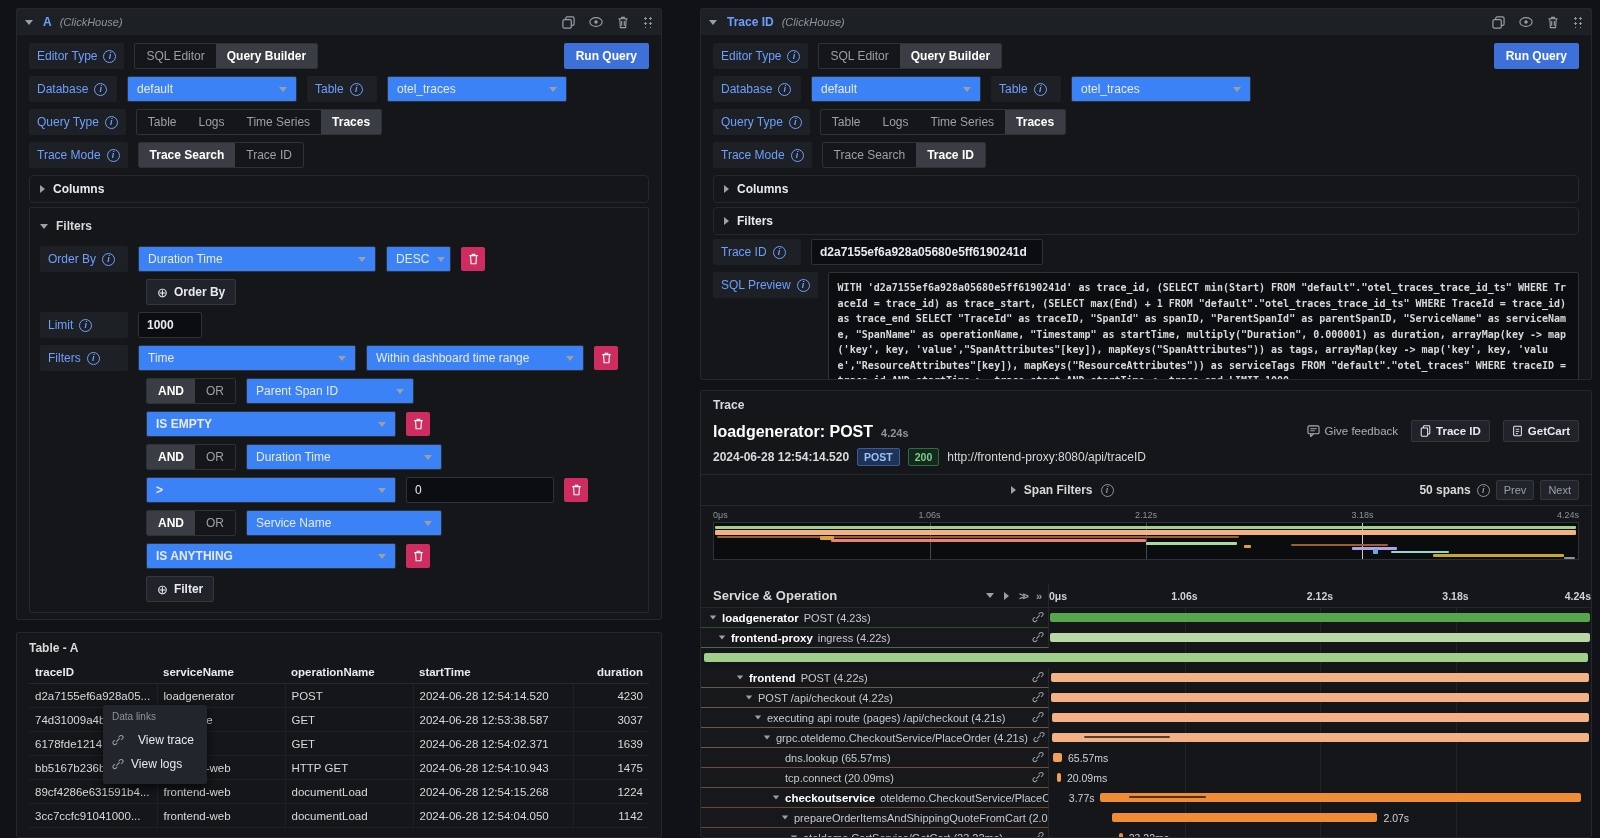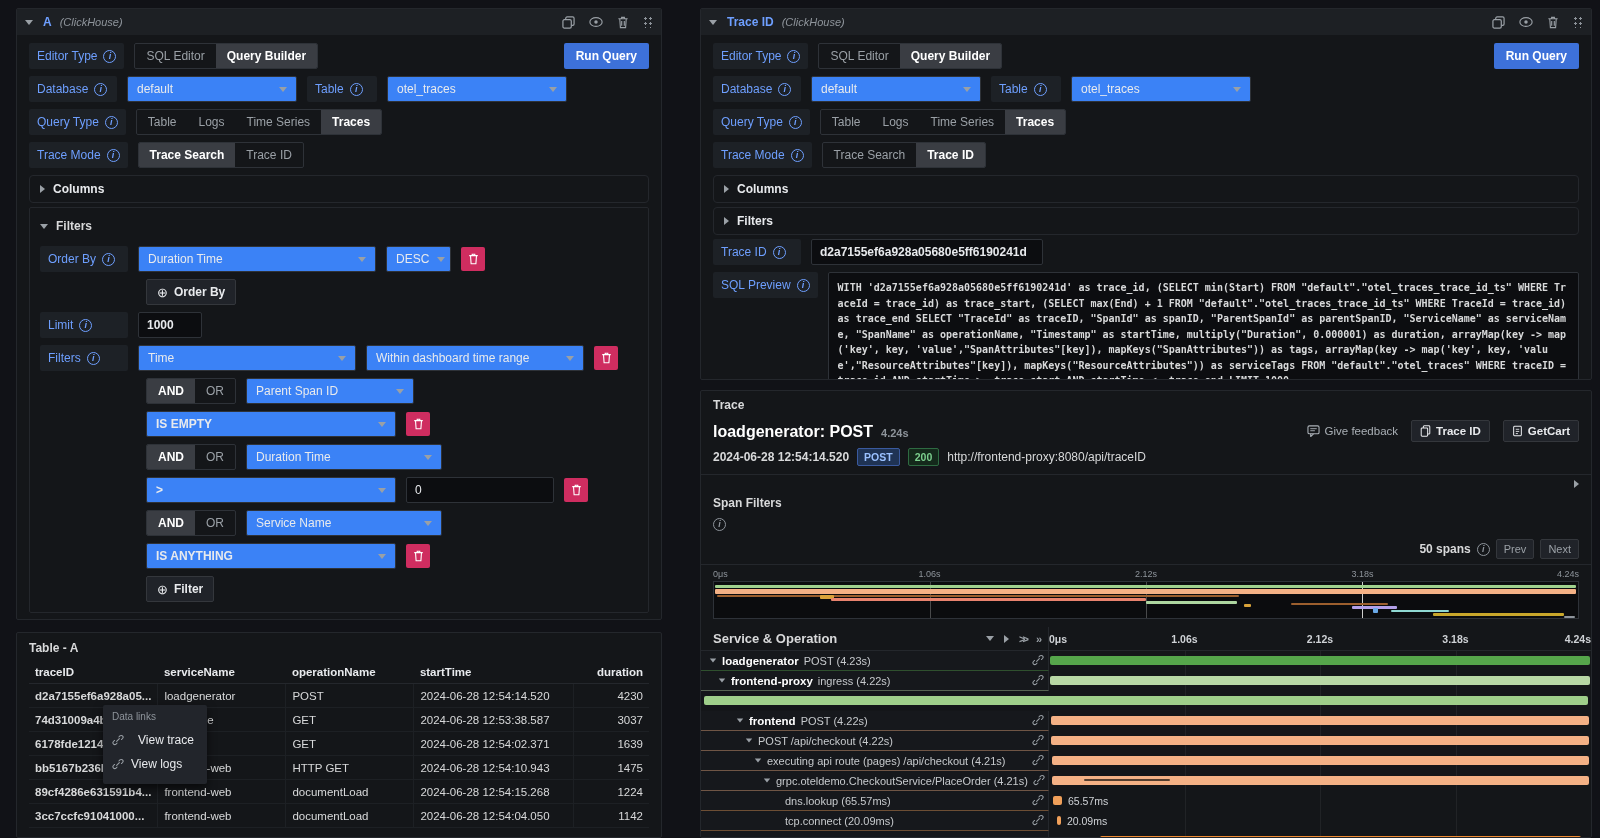--- a/index.html
+++ b/index.html
@@ -40,51 +40,51 @@
   .sqlrow { display:flex; gap:10px; align-items:flex-start; margin-bottom:8px; }
   .sqlbox { flex:1; background:#0c0d10; border:1px solid #2e3238; border-radius:2px; padding:7px 9px; font-family:"DejaVu Sans Mono","Liberation Mono",monospace; font-size:10px; line-height:1.55; color:#d8d9da; word-break:break-all; white-space:pre-wrap; font-weight:700; }
 
   
   .tbl-title { font-size:12px; font-weight:600; padding:8px 12px 6px 12px; color:#d8d9da; }
   table.data { width:calc(100% - 24px); margin:0 12px; border-collapse:collapse; font-size:11.5px; }
   table.data th { text-align:left; font-weight:700; color:#e8eaed; padding:5px 6px; border-bottom:1px solid #24272c; }
   table.data td { padding:5.5px 6px; border-bottom:1px solid #1d2024; border-left:1px solid #1d2024; color:#d8d9da; white-space:nowrap; }
   table.data td:first-child, table.data th:first-child { border-left:none; }
   table.data .num { text-align:right; }
-  td.link { color:#6e9fff; font-weight:700; cursor:pointer; }
+  td.link { color:#6e9fff; font-weight:400; cursor:pointer; }
   .datalinks { position:absolute; left:86px; top:72px; width:104px; background:#22252b; border-radius:2px; box-shadow:0 4px 10px rgba(0,0,0,.6); padding:6px 9px 8px 9px; z-index:5; }
   .datalinks .dl-title { font-size:10px; color:#8e949b; margin-bottom:6px; }
   .datalinks .dl-item { display:flex; align-items:center; gap:7px; font-size:12px; color:#e8eaed; padding:5px 0; cursor:pointer; }
 
   
   .trace-title { font-size:12px; font-weight:600; padding:7px 12px 4px 12px; }
   .trace-head { display:flex; align-items:baseline; gap:8px; padding:4px 12px 0 12px; }
   .trace-head .tname { font-size:16px; font-weight:700; color:#fff; }
   .trace-head .tdur { font-size:11px; color:#8e949b; font-weight:600; }
   .trace-head .right { margin-left:auto; display:flex; gap:13px; align-items:center; }
   .feedback { display:inline-flex; gap:5px; align-items:center; color:#aab0b6; font-size:11.5px; cursor:pointer; }
   .minibtn { display:inline-flex; gap:5px; align-items:center; background:#202329; border:1px solid #34373c; border-radius:2px; height:22px; padding:0 8px; font-size:11.5px; font-weight:600; color:#e8eaed; cursor:pointer; }
   .trace-sub { display:flex; align-items:center; gap:8px; padding:6px 12px 8px 12px; font-size:12px; }
   .badge { font-size:10.5px; font-weight:700; padding:2px 6px; border-radius:2px; }
   .badge.method { background:#1f3354; color:#9bc1ff; border:1px solid #3a5a9f; }
   .badge.status { background:#14291b; color:#7ccf8e; border:1px solid #2e6b42; }
-  .spanfilters { display:flex; align-items:flex-start; gap:8px; border-top:1px solid #24272c; border-bottom:1px solid #24272c; padding:5px 12px; font-size:12px; font-weight:700;flex-direction:column; }
+  .spanfilters { display:flex; align-items:center; gap:8px; border-top:1px solid #24272c; border-bottom:1px solid #24272c; padding:5px 12px; font-size:12px; font-weight:700; }
   .spanfilters .right { margin-left:auto; display:flex; gap:6px; align-items:center; font-weight:400; }
   .pagerbtn { background:#202329; border:1px solid #34373c; color:#9aa0a6; border-radius:2px; font-size:11px; height:20px; padding:0 7px; cursor:pointer; }
   .minimap-wrap { padding:4px 12px 0 12px; }
   .mini-ticks { position:relative; height:12px; font-size:9px; color:#8e949b; }
   .mini-ticks span { position:absolute; transform:translateX(-50%); }
   .mini-ticks span:first-child { transform:none; }
   .mini-ticks span:last-child { transform:translateX(-100%); }
   .minimap { position:relative; height:38px; background:#0b0c0e; border:1px solid #2e3238; overflow:hidden; }
   .minimap .gl { position:absolute; top:0; bottom:0; width:1px; background:rgba(255,255,255,.25); }
   .minimap .gl.bright { background:rgba(255,255,255,.8); }
   .mseg { position:absolute; border-radius:1px; }
 
-  .wf-header { display:flex; margin-top:8px; border-bottom:1px solid #24272c; }
+  .wf-header { display:flex; margin-top:24px; border-bottom:1px solid #24272c; }
   .wf-left { width:348px; display:flex; align-items:center; gap:10px; padding:4px 6px 4px 12px; font-size:13px; font-weight:700; border-right:1px solid #24272c; }
   .wf-left .icons { margin-left:auto; display:flex; gap:10px; align-items:center; color:#9aa0a6; font-size:11px; }
   .wf-right { flex:1; position:relative; font-size:10.5px; font-weight:700; color:#cfd2d6; }
   .wf-right span { position:absolute; top:6px; transform:translateX(-50%); }
   .wf-right span:first-child { transform:none; }
   .wf-right span:last-child { transform:translateX(-100%); }
   .spans { position:relative; }
   .gridlines { position:absolute; left:348px; right:0; top:0; bottom:0; }
   .gridlines .gl { position:absolute; top:0; bottom:0; width:1px; background:rgba(255,255,255,.06); }
   .span-row { display:flex; height:20px; position:relative; }

